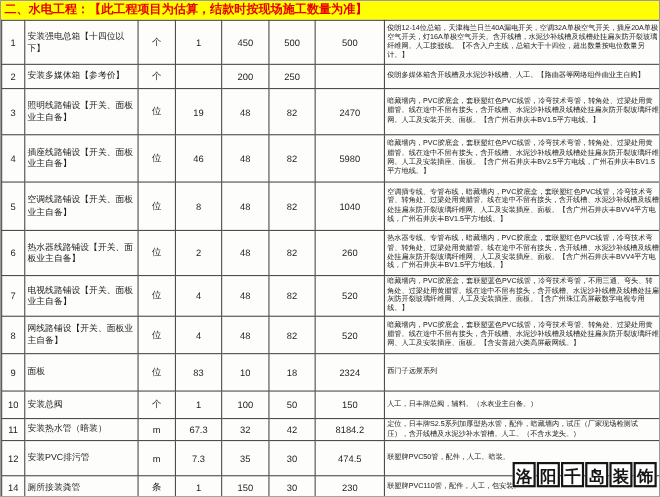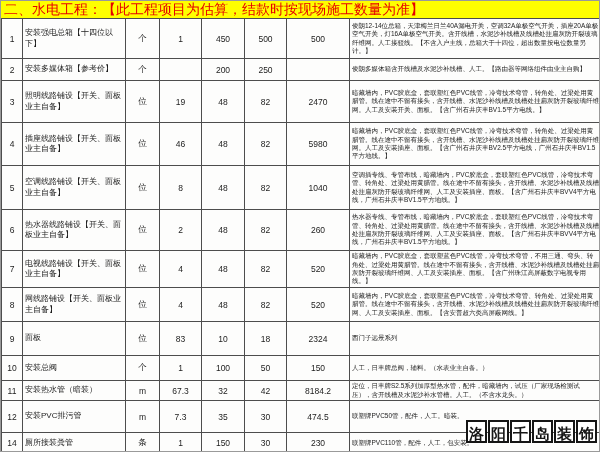--- a/index.html
+++ b/index.html
@@ -3,21 +3,21 @@
 <meta charset="utf-8">
 <style>
   html,body{margin:0;padding:0;}
   body{
     width:600px;height:452px;overflow:hidden;background:#fbfaf7;
     font-family:"Liberation Sans","DejaVu Sans",sans-serif;
     position:relative;box-sizing:border-box;border:1px solid #9a9a9a;
   }
   .title-bar{
     width:600px;height:17px;line-height:17px;background:#ffff00;
-    color:#e60000;font-weight:normal;font-size:14px;padding-left:3px;
+    color:#e60000;font-weight:bold;font-size:11px;padding-left:3px;
     box-sizing:border-box;white-space:nowrap;overflow:hidden;
   }
   table.quote{
     width:600px;border-collapse:collapse;table-layout:fixed;background:#fdfdfc;
   }
   table.quote td{
     border:1px solid #4d4d4d;padding:0 2px;overflow:hidden;
     vertical-align:middle;box-sizing:border-box;color:#1c1c1c;
   }
   td.no   {text-align:center;font-size:8.5px;}

